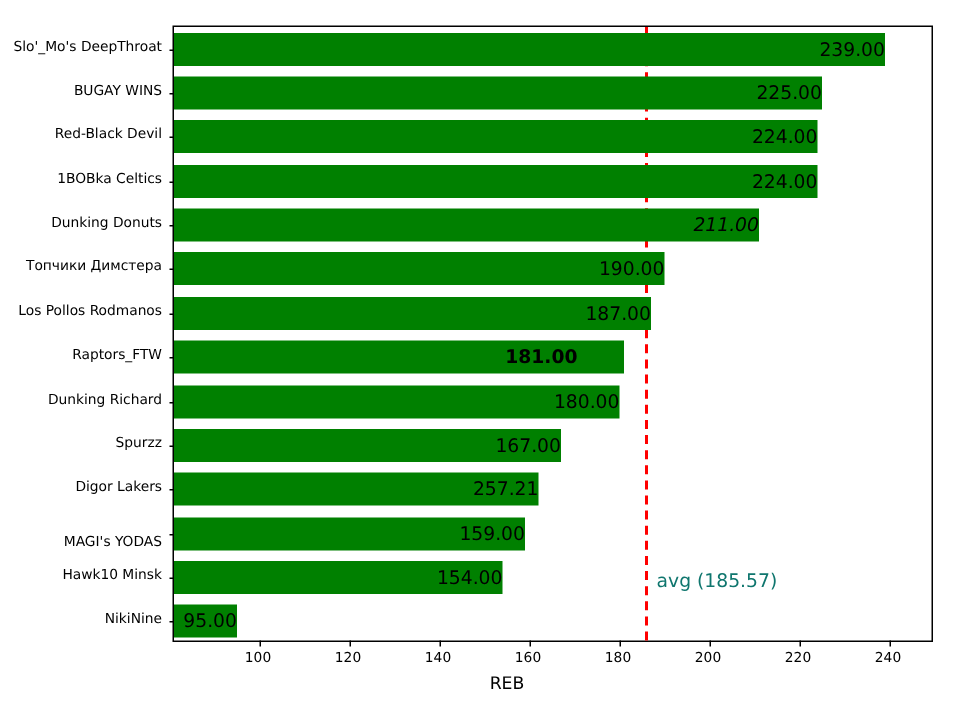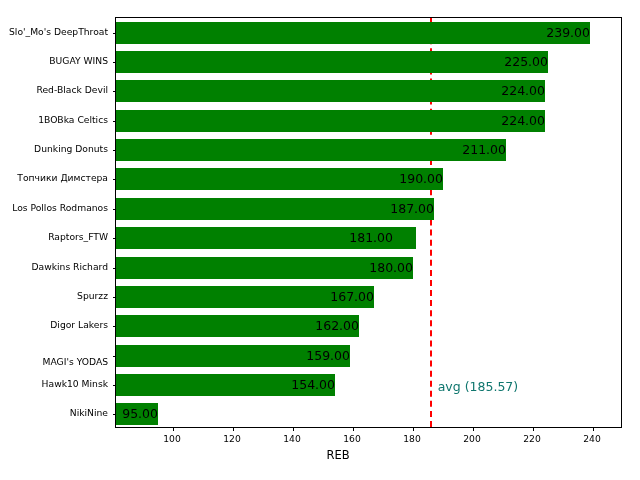--- a/index.html
+++ b/index.html
@@ -146,51 +146,51 @@
         <div class="bar-value" style="left: 0px; width: 429px;">224.00</div>
       </div>
       <div class="ytick-mark" style="top: 73.3929px;"></div>
       <div class="bar-row" style="top: 91.75px; width: 507px;">
         <div class="bar" style="width: 429px; background: rgb(0, 128, 0);"></div>
         <div class="bar-value" style="left: 0px; width: 429px;">224.00</div>
       </div>
       <div class="ytick-mark" style="top: 102.75px;"></div>
       <div class="bar-row" style="top: 121.107px; width: 507px;">
         <div class="bar" style="width: 390px; background: rgb(0, 128, 0);"></div>
-        <div class="bar-value" style="left: 0px; width: 390px;">211.00</div>
+        <div class="bar-value" style="left: 0px; width: 390px; font-style: italic;">211.00</div>
       </div>
       <div class="ytick-mark" style="top: 132.107px;"></div>
       <div class="bar-row" style="top: 150.464px; width: 507px;">
         <div class="bar" style="width: 327px; background: rgb(0, 128, 0);"></div>
         <div class="bar-value" style="left: 0px; width: 327px;">190.00</div>
       </div>
       <div class="ytick-mark" style="top: 161.464px;"></div>
       <div class="bar-row" style="top: 179.821px; width: 507px;">
         <div class="bar" style="width: 318px; background: rgb(0, 128, 0);"></div>
         <div class="bar-value" style="left: 0px; width: 318px;">187.00</div>
       </div>
       <div class="ytick-mark" style="top: 190.821px;"></div>
       <div class="bar-row" style="top: 209.179px; width: 507px;">
         <div class="bar" style="width: 300px; background: rgb(0, 128, 0);"></div>
-        <div class="bar-value" style="left: 16px; width: 261px;">181.00</div>
+        <div class="bar-value" style="left: 8px; width: 261px; font-weight: bold;">181.00</div>
       </div>
       <div class="ytick-mark" style="top: 220.179px;"></div>
       <div class="bar-row" style="top: 238.536px; width: 507px;">
         <div class="bar" style="width: 297px; background: rgb(0, 128, 0);"></div>
         <div class="bar-value" style="left: 0px; width: 297px;">180.00</div>
       </div>
       <div class="ytick-mark" style="top: 249.536px;"></div>
       <div class="bar-row" style="top: 267.893px; width: 507px;">
         <div class="bar" style="width: 258px; background: rgb(0, 128, 0);"></div>
         <div class="bar-value" style="left: 0px; width: 258px;">167.00</div>
       </div>
       <div class="ytick-mark" style="top: 278.893px;"></div>
       <div class="bar-row" style="top: 297.25px; width: 507px;">
         <div class="bar" style="width: 243px; background: rgb(0, 128, 0);"></div>
-        <div class="bar-value" style="left: 0px; width: 243px;">162.00</div>
+        <div class="bar-value" style="left: 0px; width: 243px;">257.21</div>
       </div>
       <div class="ytick-mark" style="top: 308.25px;"></div>
       <div class="bar-row" style="top: 326.607px; width: 507px;">
         <div class="bar" style="width: 234px; background: rgb(0, 128, 0);"></div>
         <div class="bar-value" style="left: 0px; width: 234px;">159.00</div>
       </div>
       <div class="ytick-mark" style="top: 337.607px;"></div>
       <div class="bar-row" style="top: 355.964px; width: 507px;">
         <div class="bar" style="width: 219px; background: rgb(0, 128, 0);"></div>
         <div class="bar-value" style="left: 0px; width: 219px;">154.00</div>
@@ -214,21 +214,21 @@
 
   <div class="ylabels-layer" id="ylabels-layer">
       <div class="ytick-label" style="left: 0px; width: 108px; right: auto; top: 25.6786px;">Slo'_Mo's DeepThroat</div>
       <div class="ytick-label" style="left: 0px; width: 108px; right: auto; top: 55.0357px;">BUGAY WINS</div>
       <div class="ytick-label" style="left: 0px; width: 108px; right: auto; top: 84.3929px;">Red-Black Devil</div>
       <div class="ytick-label" style="left: 0px; width: 108px; right: auto; top: 113.75px;">1BOBka Celtics</div>
       <div class="ytick-label" style="left: 0px; width: 108px; right: auto; top: 143.107px;">Dunking Donuts</div>
       <div class="ytick-label" style="left: 0px; width: 108px; right: auto; top: 172.464px;">Топчики Димстера</div>
       <div class="ytick-label" style="left: 0px; width: 108px; right: auto; top: 201.821px;">Los Pollos Rodmanos</div>
       <div class="ytick-label" style="left: 0px; width: 108px; right: auto; top: 231.179px;">Raptors_FTW</div>
-      <div class="ytick-label" style="left: 0px; width: 108px; right: auto; top: 260.536px;">Dawkins Richard</div>
+      <div class="ytick-label" style="left: 0px; width: 108px; right: auto; top: 260.536px;">Dunking Richard</div>
       <div class="ytick-label" style="left: 0px; width: 108px; right: auto; top: 289.893px;">Spurzz</div>
       <div class="ytick-label" style="left: 0px; width: 108px; right: auto; top: 319.25px;">Digor Lakers</div>
       <div class="ytick-label" style="left: 0px; width: 108px; right: auto; top: 356px;">MAGI's YODAS</div>
       <div class="ytick-label" style="left: 0px; width: 108px; right: auto; top: 377.964px;">Hawk10 Minsk</div>
       <div class="ytick-label" style="left: 0px; width: 108px; right: auto; top: 407.321px;">NikiNine</div>
     </div>
   <div class="xlabels-layer" id="xlabels-layer">
       <div class="xtick-label" style="left: 172px; top: 433px;">100</div>
       <div class="xtick-label" style="left: 232px; top: 433px;">120</div>
       <div class="xtick-label" style="left: 292px; top: 433px;">140</div>

